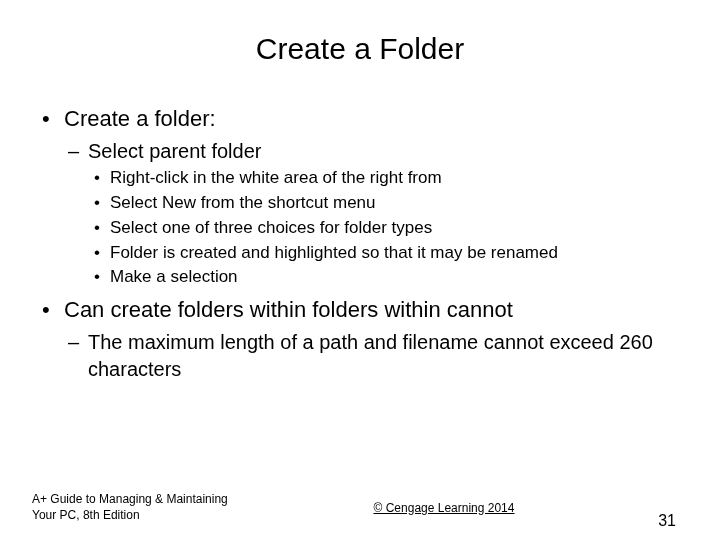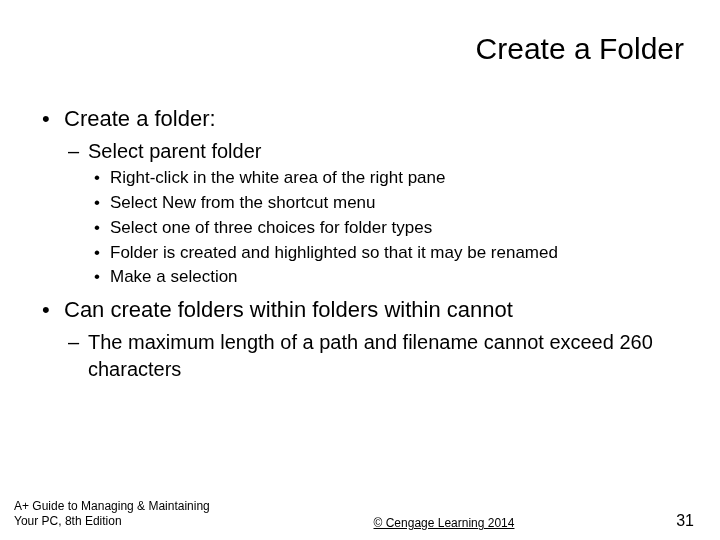--- a/index.html
+++ b/index.html
@@ -1,46 +1,46 @@
 <!DOCTYPE html>
 <html><head>
 <meta charset="utf-8">
 <style>
   * { box-sizing: border-box; margin: 0; padding: 0; }
   html, body { width: 720px; height: 540px; background: #fff; font-family: Arial, Helvetica, sans-serif; color: #000; }
   .slide { position: relative; width: 720px; height: 540px; padding: 28px 36px 0 36px; }
-  .title { font-size: 30px; text-align: right; margin-top: 4px; margin-bottom: 38px; font-weight: normal; }
+  .title { font-size: 30px; text-align: center; margin-top: 4px; margin-bottom: 38px; font-weight: normal; }
   ul { list-style: none; }
   .lvl1 > li { font-size: 22px; line-height: 1.35; margin-bottom: 6px; position: relative; padding-left: 28px; }
   .lvl1 > li::before { content: "•"; position: absolute; left: 6px; top: 0; }
   .lvl2 { margin-top: 4px; }
   .lvl2 > li { font-size: 20px; line-height: 1.35; position: relative; padding-left: 24px; margin-bottom: 4px; }
   .lvl2 > li::before { content: "–"; position: absolute; left: 4px; top: 0; }
   .lvl3 { margin-top: 2px; }
   .lvl3 > li { font-size: 17px; line-height: 1.35; position: relative; padding-left: 22px; margin-bottom: 2px; }
   .lvl3 > li::before { content: "•"; position: absolute; left: 6px; top: 0; }
-  .footer { position: absolute; bottom: 10px; left: 0; width: 708px; padding: 0 14px; font-size: 12px; display: flex; align-items: flex-end; justify-content: space-between; }
+  .footer { position: absolute; bottom: 10px; left: 0; width: 708px; padding: 0 32px; font-size: 12px; display: flex; align-items: center; justify-content: space-between; }
   .footer-left { max-width: 220px; line-height: 1.3; }
   .footer-center { flex: 1; text-align: center; text-decoration: underline; }
   .footer-right { min-width: 40px; text-align: right; font-size: 16px; margin-top: 27px; }
 </style>
 </head>
 <body>
 
 <div class="slide">
   <h1 class="title">Create a Folder</h1>
 
   <ul class="lvl1">
     <li>
       <span>Create a folder:</span>
       <ul class="lvl2">
         <li>
           <span>Select parent folder</span>
           <ul class="lvl3">
-            <li><span>Right-click in the white area of the right pane</span></li>
+            <li><span>Right-click in the white area of the right from</span></li>
             <li><span>Select New from the shortcut menu</span></li>
             <li><span>Select one of three choices for folder types</span></li>
             <li><span>Folder is created and highlighted so that it may be renamed</span></li>
             <li><span>Make a selection</span></li>
           </ul>
         </li>
       </ul>
     </li>
     <li>
       <span>Can create folders within folders within cannot</span>

